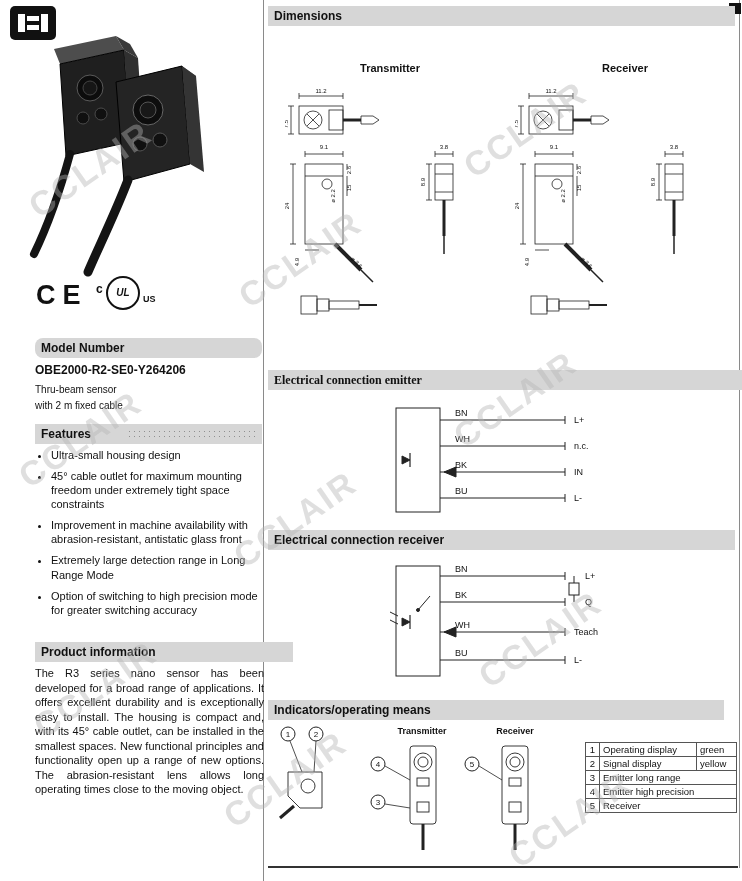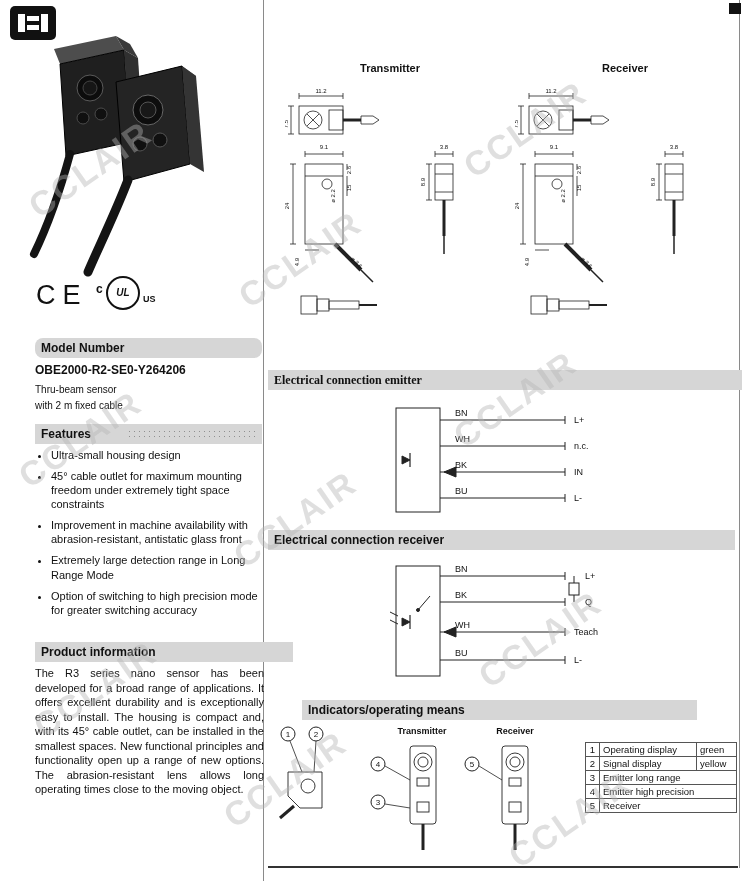--- a/index.html
+++ b/index.html
@@ -26,21 +26,21 @@
         font-size:9.5px; }
   table.ind td { border:1px solid #555; padding:1px 3px; line-height:11px; white-space:nowrap; }
   td.c-num { width:14px; text-align:center; }
   td.c-val { width:40px; }
 
   svg text { font-family:"Liberation Sans", sans-serif; fill:#111; }
   .dimtext { font-size:6px; }
   .wiretext { font-size:9px; }
   .rule { position:absolute; background:#8a8a8a; }
 
-  .ce { position:absolute; left:36px; top:280px; font-size:27px; font-weight:400;
+  .ce { position:absolute; left:36px; top:280px; font-size:27px; font-weight:700;
         letter-spacing:7px; }
   .ulwrap { position:absolute; left:96px; top:276px; width:70px; height:40px; }
   .ulc { position:absolute; left:0; top:6px; font-size:12px; font-weight:bold; }
   .ulcircle { position:absolute; left:10px; top:0; width:34px; height:34px; border:2px solid #111;
         border-radius:50%; text-align:center; font-weight:bold; font-style:italic;
         font-size:10px; line-height:30px; }
   .ulus { position:absolute; left:47px; top:18px; font-size:9px; font-weight:bold; }
 </style>
 </head>
 <body>
@@ -101,20 +101,21 @@
     <li><span>Ultra-small housing design</span></li>
     <li><span>45° cable outlet for maximum mounting freedom under extremely tight space constraints</span></li>
     <li><span>Improvement in machine availability with abrasion-resistant, antistatic glass front</span></li>
     <li><span>Extremely large detection range in Long Range Mode</span></li>
     <li><span>Option of switching to high precision mode for greater switching accuracy</span></li>
   </ul>
 
   <div class="hdr" style="left:35px;top:642px;width:258px;">Product information</div>
   <p class="pinfo">The R3 series nano sensor has been developed for a broad range of applications. It offers excellent durability and is exceptionally easy to install. The housing is compact and, with its 45° cable outlet, can be installed in the smallest spaces. New functional principles and functionality open up a range of new options. The abrasion-resistant lens allows long operating times close to the moving object.</p>
 
+  <div class="hdr" style="left:268px;top:6px;width:467px;">Dimensions</div>
   <div class="txt" style="left:330px;top:62px;width:120px;text-align:center;font-size:11px;font-weight:bold;">Transmitter</div>
   <div class="txt" style="left:565px;top:62px;width:120px;text-align:center;font-size:11px;font-weight:bold;">Receiver</div>
 
   <svg width="215" height="250" viewBox="0 0 215 250" style="position:absolute;left:285px;top:84px;">
     <g stroke="#222" fill="none" stroke-width="0.8">
       <rect x="14" y="22" width="44" height="28"></rect>
       <circle cx="28" cy="36" r="9"></circle>
       <line x1="22" y1="30" x2="34" y2="42"></line>
         <line x1="34" y1="30" x2="22" y2="42"></line>
       <rect x="44" y="26" width="14" height="20"></rect>
@@ -302,21 +303,21 @@
     <text class="wiretext" x="95" y="14">BN</text>
     <text class="wiretext" x="95" y="40">BK</text>
     <text class="wiretext" x="95" y="70">WH</text>
     <text class="wiretext" x="95" y="98">BU</text>
     <text class="wiretext" x="225" y="21">L+</text>
     <text class="wiretext" x="225" y="47">Q</text>
     <text class="wiretext" x="214" y="77">Teach</text>
     <text class="wiretext" x="214" y="105">L-</text>
   </svg>
 
-  <div class="hdr" style="left:268px;top:700px;width:395px;margin-left:34px;">Indicators/operating means</div>
+  <div class="hdr" style="left:268px;top:700px;width:456px;">Indicators/operating means</div>
 
   <svg width="305" height="138" viewBox="0 0 305 138" style="position:absolute;left:272px;top:722px;">
     <text x="150" y="12" text-anchor="middle" style="font-size:9px;font-weight:bold;">Transmitter</text>
     <text x="243" y="12" text-anchor="middle" style="font-size:9px;font-weight:bold;">Receiver</text>
 
     <g stroke="#222" fill="none" stroke-width="0.9">
       <polygon points="16,50 50,50 50,86 28,86 16,74"></polygon>
       <circle cx="36" cy="64" r="7"></circle>
       <line x1="22" y1="84" x2="8" y2="96" stroke-width="3"></line>
     </g>

